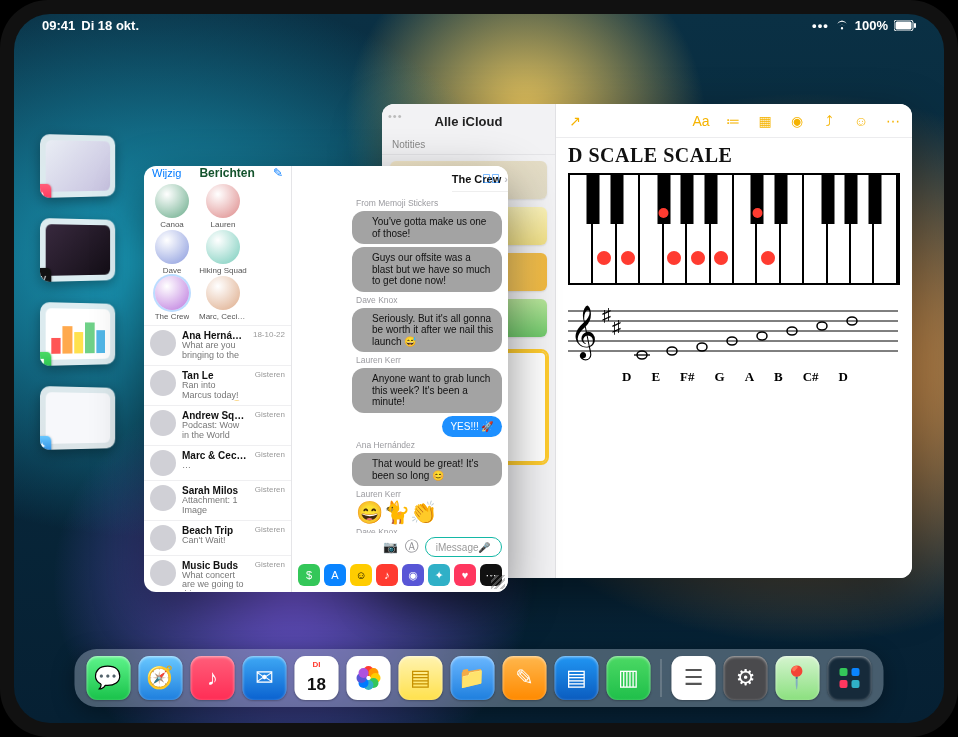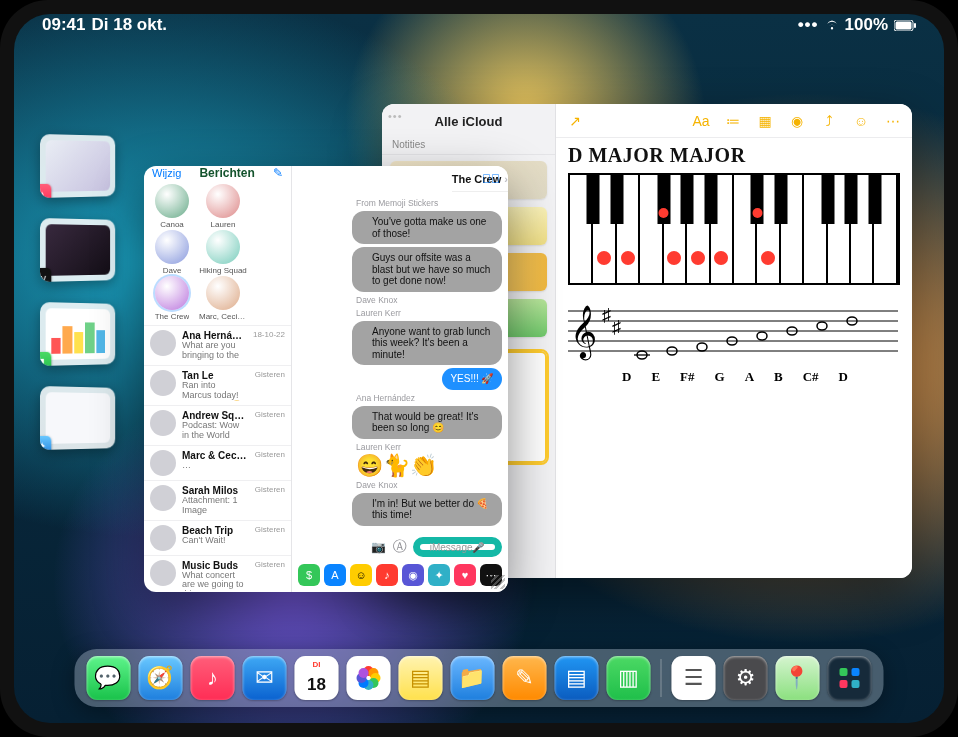--- a/index.html
+++ b/index.html
@@ -27,21 +27,21 @@
       radial-gradient(ellipse 400px 350px at 30% 80%, #7759e0 0%, transparent 60%),
       radial-gradient(ellipse 300px 300px at 55% 15%, #f7cf5f 0%, transparent 60%),
       linear-gradient(#0a3044, #062033);
   }
 
   
   .status {
     position: absolute; top: 0; left: 0; right: 0; height: 22px;
     display: flex; justify-content: space-between; align-items: center;
     padding: 0 28px;
-    color: #fff; font-size: 17px; font-weight: 600;
+    color: #fff; font-size: 13px; font-weight: 600;
     z-index: 50;
   }
   .status .left, .status .right { display: flex; align-items: center; gap: 6px; }
   .wifi-svg, .batt-svg { fill: #fff; }
   .status .more-dots { letter-spacing: 1px; }
 
   
   .stage-strip {
     position: absolute;
     left: 26px; top: 120px;
@@ -254,21 +254,21 @@
   .bubble.gray { background:#a3a3a3; color:#111; align-self:flex-start;padding-left:20px;}
   .bubble.blue { background:#1e90ff; color:#fff; align-self:flex-end;}
   .emoji-row {
     align-self:flex-start; font-size:22px; padding-left:4px; line-height:1;
   }
   .thread-input {
     display:flex; align-items:center; gap:6px;
     padding: 4px 6px;
   }
   .thread-input .field {
-    flex:1; height:20px; border-radius:12px; border:7px solid #14b8a6;
+    flex:1; height:20px; border-radius:12px; border:1px solid #14b8a6;
     padding:0 10px; font-size:10px; color:#999; display:flex; align-items:center;
     justify-content:space-between;
   }
   .thread-input .cam-ico { color:#8e8e93; font-size:12px;}
   .thread-input .store-ico { color:#8e8e93; font-size:14px;}
   .app-strip {
     display:flex; gap:4px; padding:3px 6px 6px;
   }
   .app-strip .chip {
     width:22px; height:22px; border-radius:6px;
@@ -384,21 +384,21 @@
           <span class="tool-ico" style="margin-right:auto;">↗</span>
           <span class="tool-ico">Aa</span>
           <span class="tool-ico">≔</span>
           <span class="tool-ico">▦</span>
           <span class="tool-ico">◉</span>
           <span class="tool-ico">⤴</span>
           <span class="tool-ico">☺</span>
           <span class="tool-ico">⋯</span>
         </div>
         <div class="note-body">
-          <div class="note-title">D MAJOR MAJOR</div>
+          <div class="note-title">D SCALE SCALE</div>
 
           <div class="piano">
 
             <div class="pkey-w"></div>
             <div class="pkey-w">
                 <span class="dot"></span>
               </div>
             <div class="pkey-w">
                 <span class="dot"></span>
               </div>
@@ -574,20 +574,21 @@
           <span>
             <span>The Crew</span><span style="color:#c0c0c6;"> ›</span>
           </span>
           <span class="cam">▢⃞</span>
         </div>
         <div class="thread-body" id="thread-body">
             <div class="from-label">From Memoji Stickers</div>
             <div class="bubble gray">You've gotta make us one of those!</div>
             <div class="bubble gray">Guys our offsite was a blast but we have so much to get done now!</div>
             <div class="from-label">Dave Knox</div>
+            <div class="bubble gray">Seriously. But it's all gonna be worth it after we nail this launch 😅</div>
             <div class="from-label">Lauren Kerr</div>
             <div class="bubble gray">Anyone want to grab lunch this week? It's been a minute!</div>
             <div class="bubble blue">YES!!! 🚀</div>
             <div class="from-label">Ana Hernández</div>
             <div class="bubble gray">That would be great! It's been so long 😊</div>
             <div class="from-label">Lauren Kerr</div>
             <div class="emoji-row">😄🐈👏</div>
             <div class="from-label">Dave Knox</div>
             <div class="bubble gray">I'm in! But we better do 🍕 this time!</div>
           </div>

